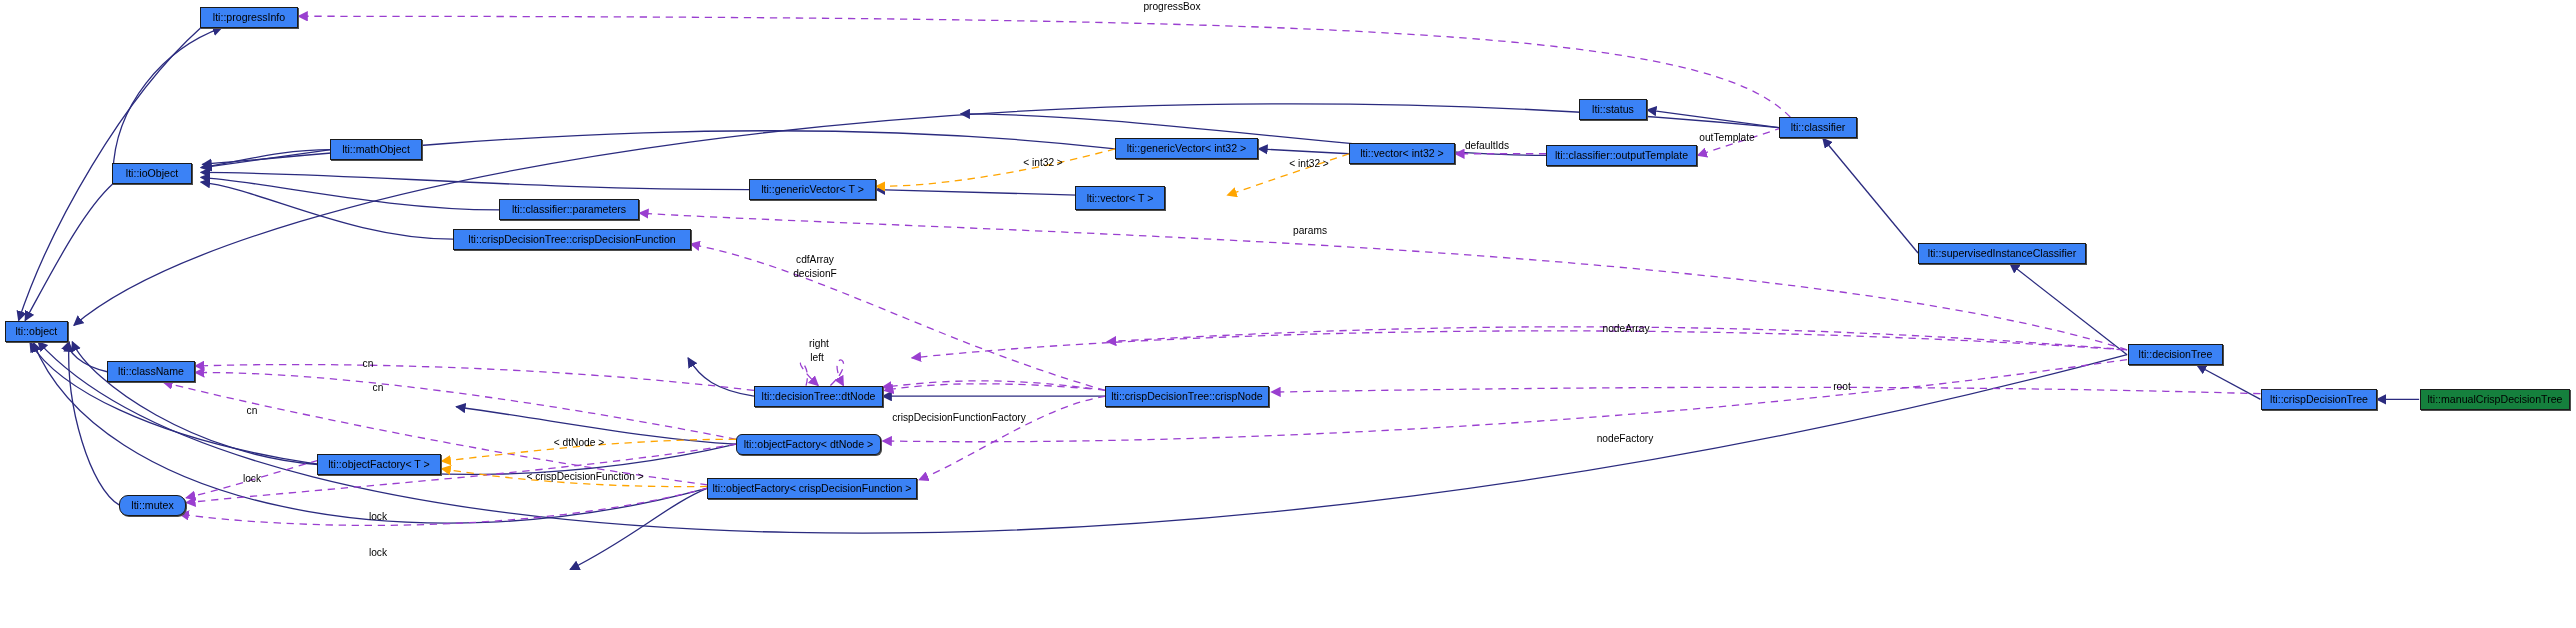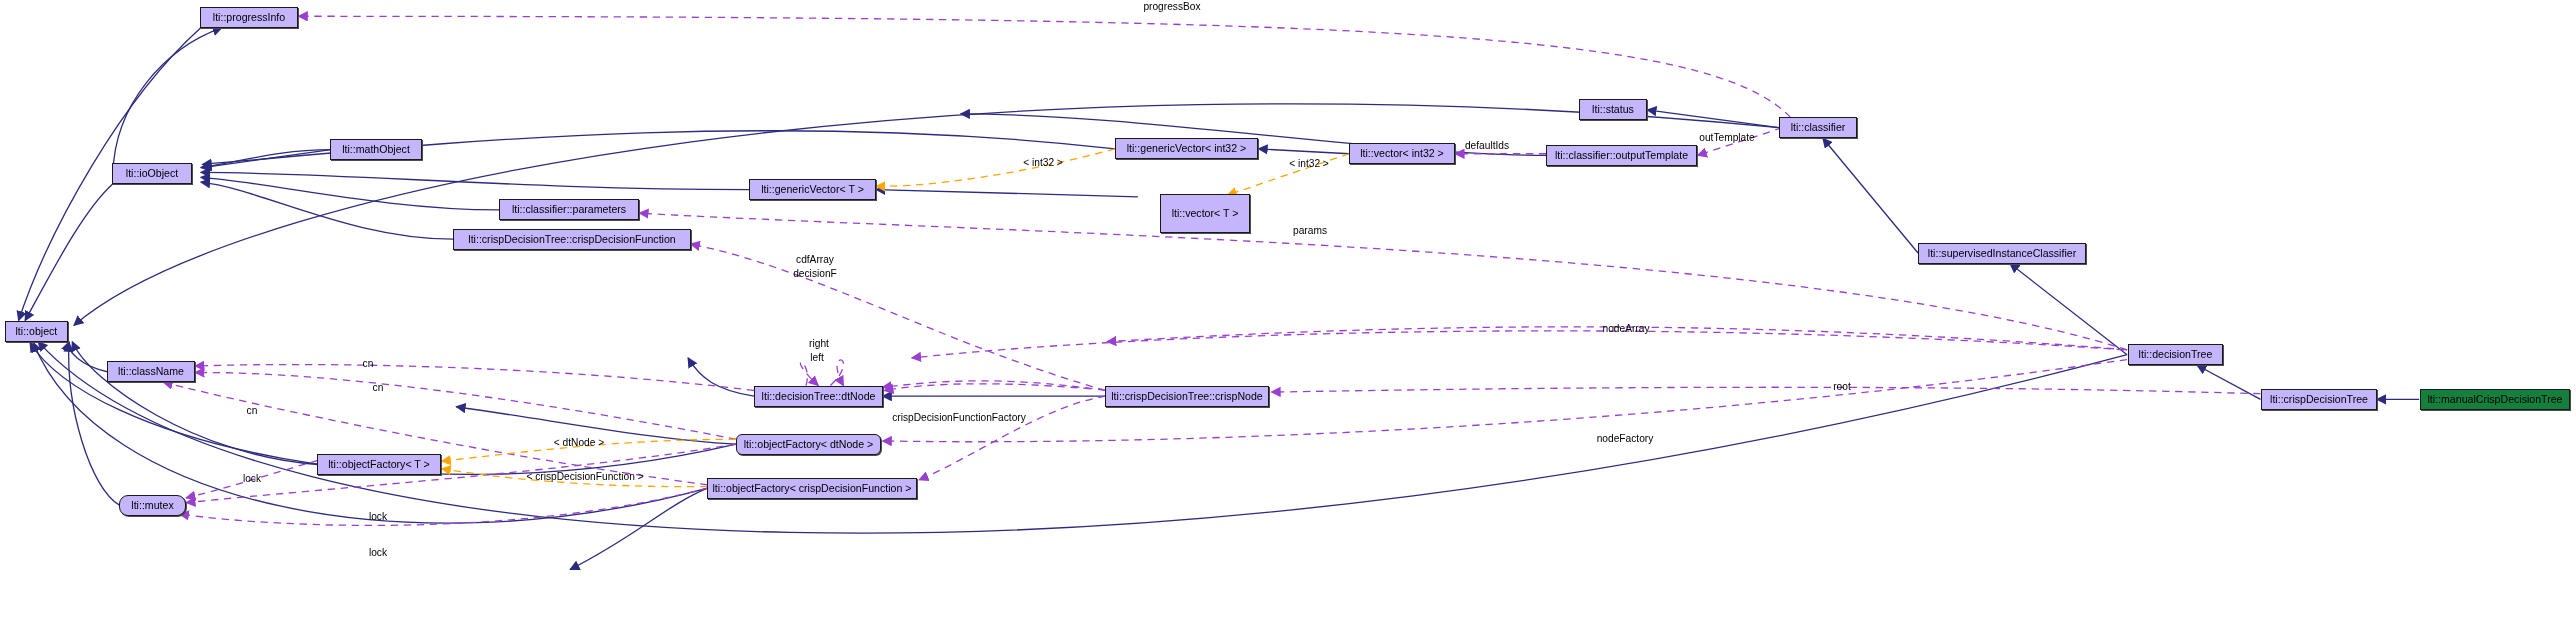--- a/index.html
+++ b/index.html
@@ -20,21 +20,21 @@
     position: absolute;
     left: 0; top: 0;
     width: 2576px;
     height: 628px;
     pointer-events: none;
   }
   .node {
     position: absolute;
     box-sizing: border-box;
     border: 0.8px solid #1a1a1a;
-    background: #c4b5fd;
+    background: #3b82f6;
     color: #000000;
     font-size: 10.6px;
     line-height: 1;
     display: flex;
     align-items: center;
     justify-content: center;
     white-space: nowrap;
     padding: 0 4.9px;
     box-shadow: 1px 1px 0 0 #4d4d4d;
   }
@@ -155,21 +155,21 @@
   <div id="node-container">
       <div class="node" style="left: 200px; top: 6.5px; width: 98px; height: 21px;">lti::progressInfo</div>
       <div class="node" style="left: 1579px; top: 99px; width: 68px; height: 21px;">lti::status</div>
       <div class="node" style="left: 1779px; top: 117px; width: 78px; height: 21px;">lti::classifier</div>
       <div class="node" style="left: 330px; top: 139px; width: 92px; height: 21px;">lti::mathObject</div>
       <div class="node" style="left: 1115px; top: 138px; width: 143px; height: 21px;">lti::genericVector&lt; int32 &gt;</div>
       <div class="node" style="left: 1349px; top: 143px; width: 106px; height: 21px;">lti::vector&lt; int32 &gt;</div>
       <div class="node" style="left: 1546px; top: 145px; width: 151px; height: 21px;">lti::classifier::outputTemplate</div>
       <div class="node" style="left: 112px; top: 163px; width: 80px; height: 21px;">lti::ioObject</div>
       <div class="node" style="left: 749px; top: 179px; width: 127px; height: 21px;">lti::genericVector&lt; T &gt;</div>
-      <div class="node" style="left: 1160px; top: 186px; width: 90px; height: 39px; margin-top: 8px;">lti::vector&lt; T &gt;</div>
+      <div class="node" style="left: 1075px; top: 186px; width: 90px; height: 24px;">lti::vector&lt; T &gt;</div>
       <div class="node" style="left: 499px; top: 199px; width: 140px; height: 21px;">lti::classifier::parameters</div>
       <div class="node" style="left: 453px; top: 229px; width: 238px; height: 21px;">lti::crispDecisionTree::crispDecisionFunction</div>
       <div class="node" style="left: 1918px; top: 243px; width: 168px; height: 21px;">lti::supervisedInstanceClassifier</div>
       <div class="node" style="left: 4.9px; top: 321px; width: 63px; height: 21px;">lti::object</div>
       <div class="node" style="left: 2128px; top: 344px; width: 95px; height: 21px;">lti::decisionTree</div>
       <div class="node" style="left: 107px; top: 361px; width: 88px; height: 21px;">lti::className</div>
       <div class="node" style="left: 754px; top: 386px; width: 129px; height: 21px;">lti::decisionTree::dtNode</div>
       <div class="node" style="left: 1105px; top: 386px; width: 164px; height: 21px;">lti::crispDecisionTree::crispNode</div>
       <div class="node" style="left: 2261px; top: 389px; width: 116px; height: 21px;">lti::crispDecisionTree</div>
       <div class="node highlight" style="left: 2420px; top: 389px; width: 150px; height: 21px;">lti::manualCrispDecisionTree</div>

